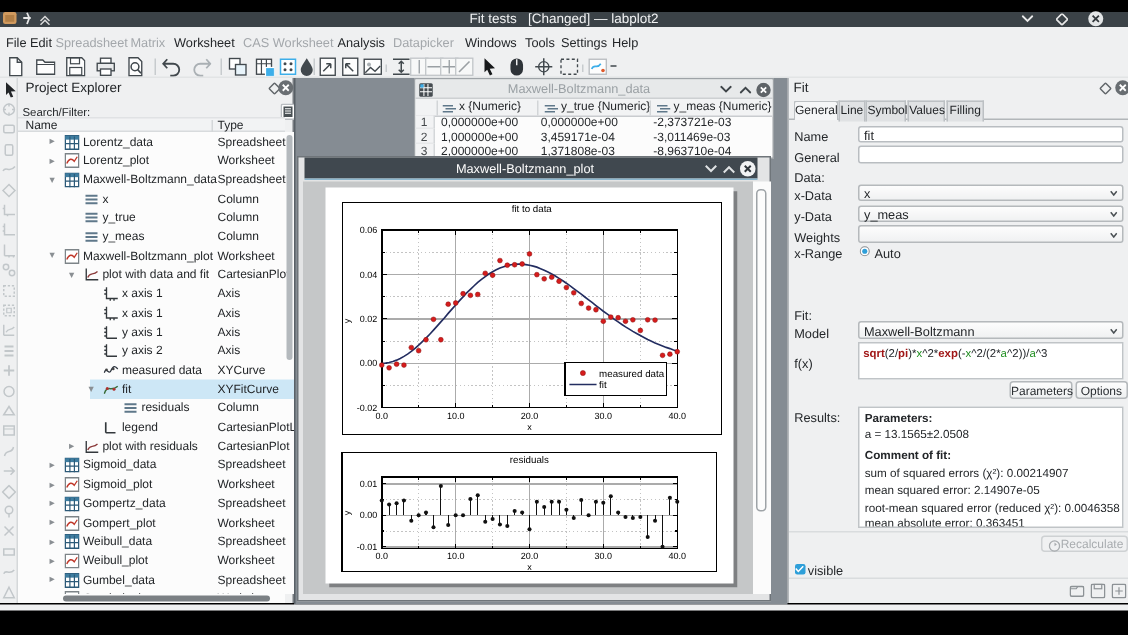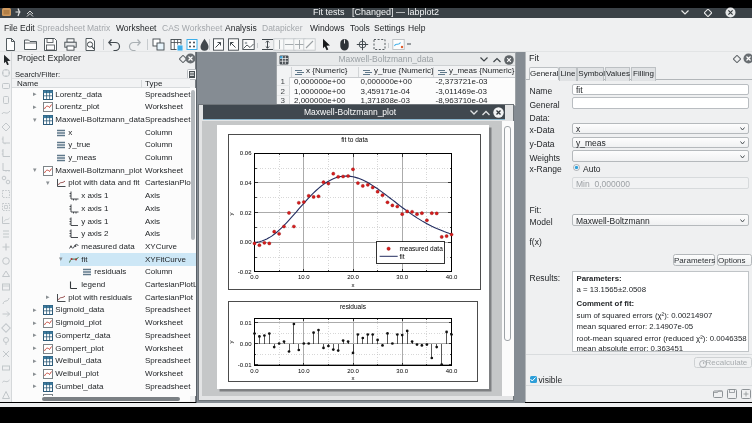--- a/index.html
+++ b/index.html
@@ -70,21 +70,21 @@
 .tabbar { position:absolute; left:0; top:15px; width:227px; height:13px; }
 .tabbar .bl { position:absolute; left:0; top:12px; width:227px; height:1px; background:#b2b6b9; }
 .tab { position:absolute; top:0; height:14px; font-size:8px; color:#232629; text-align:center; background:#e0e2e4; border:1px solid #bcc0c3; border-bottom:none; padding-top:1px; }
 .tab.act { background:#f5f6f7; height:13px; z-index:2; border-radius:2px 2px 0 0; }
 .flbl { position:absolute; left:3.5px; font-size:8.5px; color:#232629; }
 .fbold { font-weight:normal; }
 .finput { position:absolute; left:45.5px; width:177px; height:11.5px; background:#fff; border:1px solid #b9bdc1; border-radius:2px; font-size:8.5px; color:#232629; padding:0.5px 0 0 3.5px; }
 .fcombo { position:absolute; left:45.5px; width:177px; height:11.5px; background:linear-gradient(#fdfdfd,#f0f1f2); border:1px solid #b5b9bc; border-radius:2px; font-size:8.5px; color:#232629; padding:0.5px 0 0 3.5px; }
 .fcombo .arr { position:absolute; right:3px; top:3.5px; width:5px; height:4px; }
 .fdis { position:absolute; left:45.5px; width:177px; height:11.5px; background:#f1f2f3; border:1px solid #d7dadc; border-radius:2px; font-size:8.5px; color:#9da1a5; padding:0.5px 0 0 3.5px; }
-.btn { position:absolute; height:11.5px; background:linear-gradient(#fdfdfd,#eef0f1); border:1px solid #b4b8bb; border-radius:2.5px; font-size:8px; color:#2b2f33; padding-top:0.8px; }
+.btn { position:absolute; height:11.5px; background:linear-gradient(#fdfdfd,#eef0f1); border:1px solid #b4b8bb; border-radius:2.5px; font-size:8px; color:#2b2f33; text-align:center; padding-top:0.8px; }
 .btn.dis { background:#f0f1f2; border-color:#ced1d3; color:#a8acaf; }
 #resbox { position:absolute; left:45.5px; top:219px; width:177.5px; height:81px; background:#fff; border:1px solid #c0c4c7; font-size:7.8px; color:#232629; overflow:hidden; }
 #resbox div { position:absolute; left:4px; white-space:nowrap; }
 #fxbox { position:absolute; left:45.5px; top:175.5px; width:177.5px; height:25px; background:#fff; border:1px solid #c0c4c7; font-size:7.6px; color:#1b1f23; }
 #fxbox .fx { position:absolute; left:3px; top:2px; white-space:nowrap; }
 .kwr { color:#a01616; font-weight:bold; }
 .kwg { color:#1e8e1e; }
 .chk { position:absolute; width:7px; height:7px; background:#2e9fd9; border-radius:1.5px; }
 .sep { position:absolute; left:0; width:227px; height:1px; background:#d9dcde; }
 
@@ -840,27 +840,29 @@
         <svg class="arr">
           <path d="M0.5 0.5 L2.5 3 L4.5 0.5" stroke="#4a5054" stroke-width="1" fill="none"></path>
         </svg>
       </div>
     <div class="flbl" style="top:111.5px">x-Range</div>
     <svg class="abs" style="left:46.5px;top:111.5px" width="7" height="7">
         <circle cx="3.5" cy="3.5" r="3" fill="#fff" stroke="#8a8e92" stroke-width="0.7"></circle>
         <circle cx="3.5" cy="3.5" r="1.7" fill="#2e9fd9"></circle>
       </svg>
     <div class="flbl" style="left:57px;top:111.5px">Auto</div>
-    <div class="fdis" style="top:125px">Min&nbsp;&nbsp;0,000000</div>
     <div class="flbl fbold" style="top:153px">Fit:</div>
     <div class="flbl" style="top:165px">Model</div>
     <div class="fcombo" style="top:162px">Maxwell-Boltzmann<svg class="arr">
           <path d="M0.5 0.5 L2.5 3 L4.5 0.5" stroke="#4a5054" stroke-width="1" fill="none"></path>
         </svg></div>
     <div class="flbl" style="top:185px">f(x)</div>
+    <div id="fxbox">
+        <div class="fx"><span class="kwr">sqrt</span>(2/<span class="kwr">pi</span>)*<span class="kwg">x</span>^2*<span class="kwr">exp</span>(-<span class="kwg">x</span>^2/(2*<span class="kwg">a</span>^2))/<span class="kwg">a</span>^3</div>
+      </div>
     <div class="btn" style="left:147px;top:202px;width:42px">Parameters</div>
     <div class="btn" style="left:191px;top:202px;width:34.5px">Options</div>
     <div class="flbl fbold" style="top:221px">Results:</div>
     <div id="resbox">
       <div style="top:2px;font-weight:bold">Parameters:</div>
       <div style="top:12.5px">a = 13.1565±2.0508</div>
       <div style="top:27px;font-weight:bold">Comment of fit:</div>
       <div style="top:38.5px">sum of squared errors (χ²): 0.00214907</div>
       <div style="top:50px">mean squared error: 2.14907e-05</div>
       <div style="top:61.5px">root-mean squared error (reduced χ²): 0.0046358</div>

